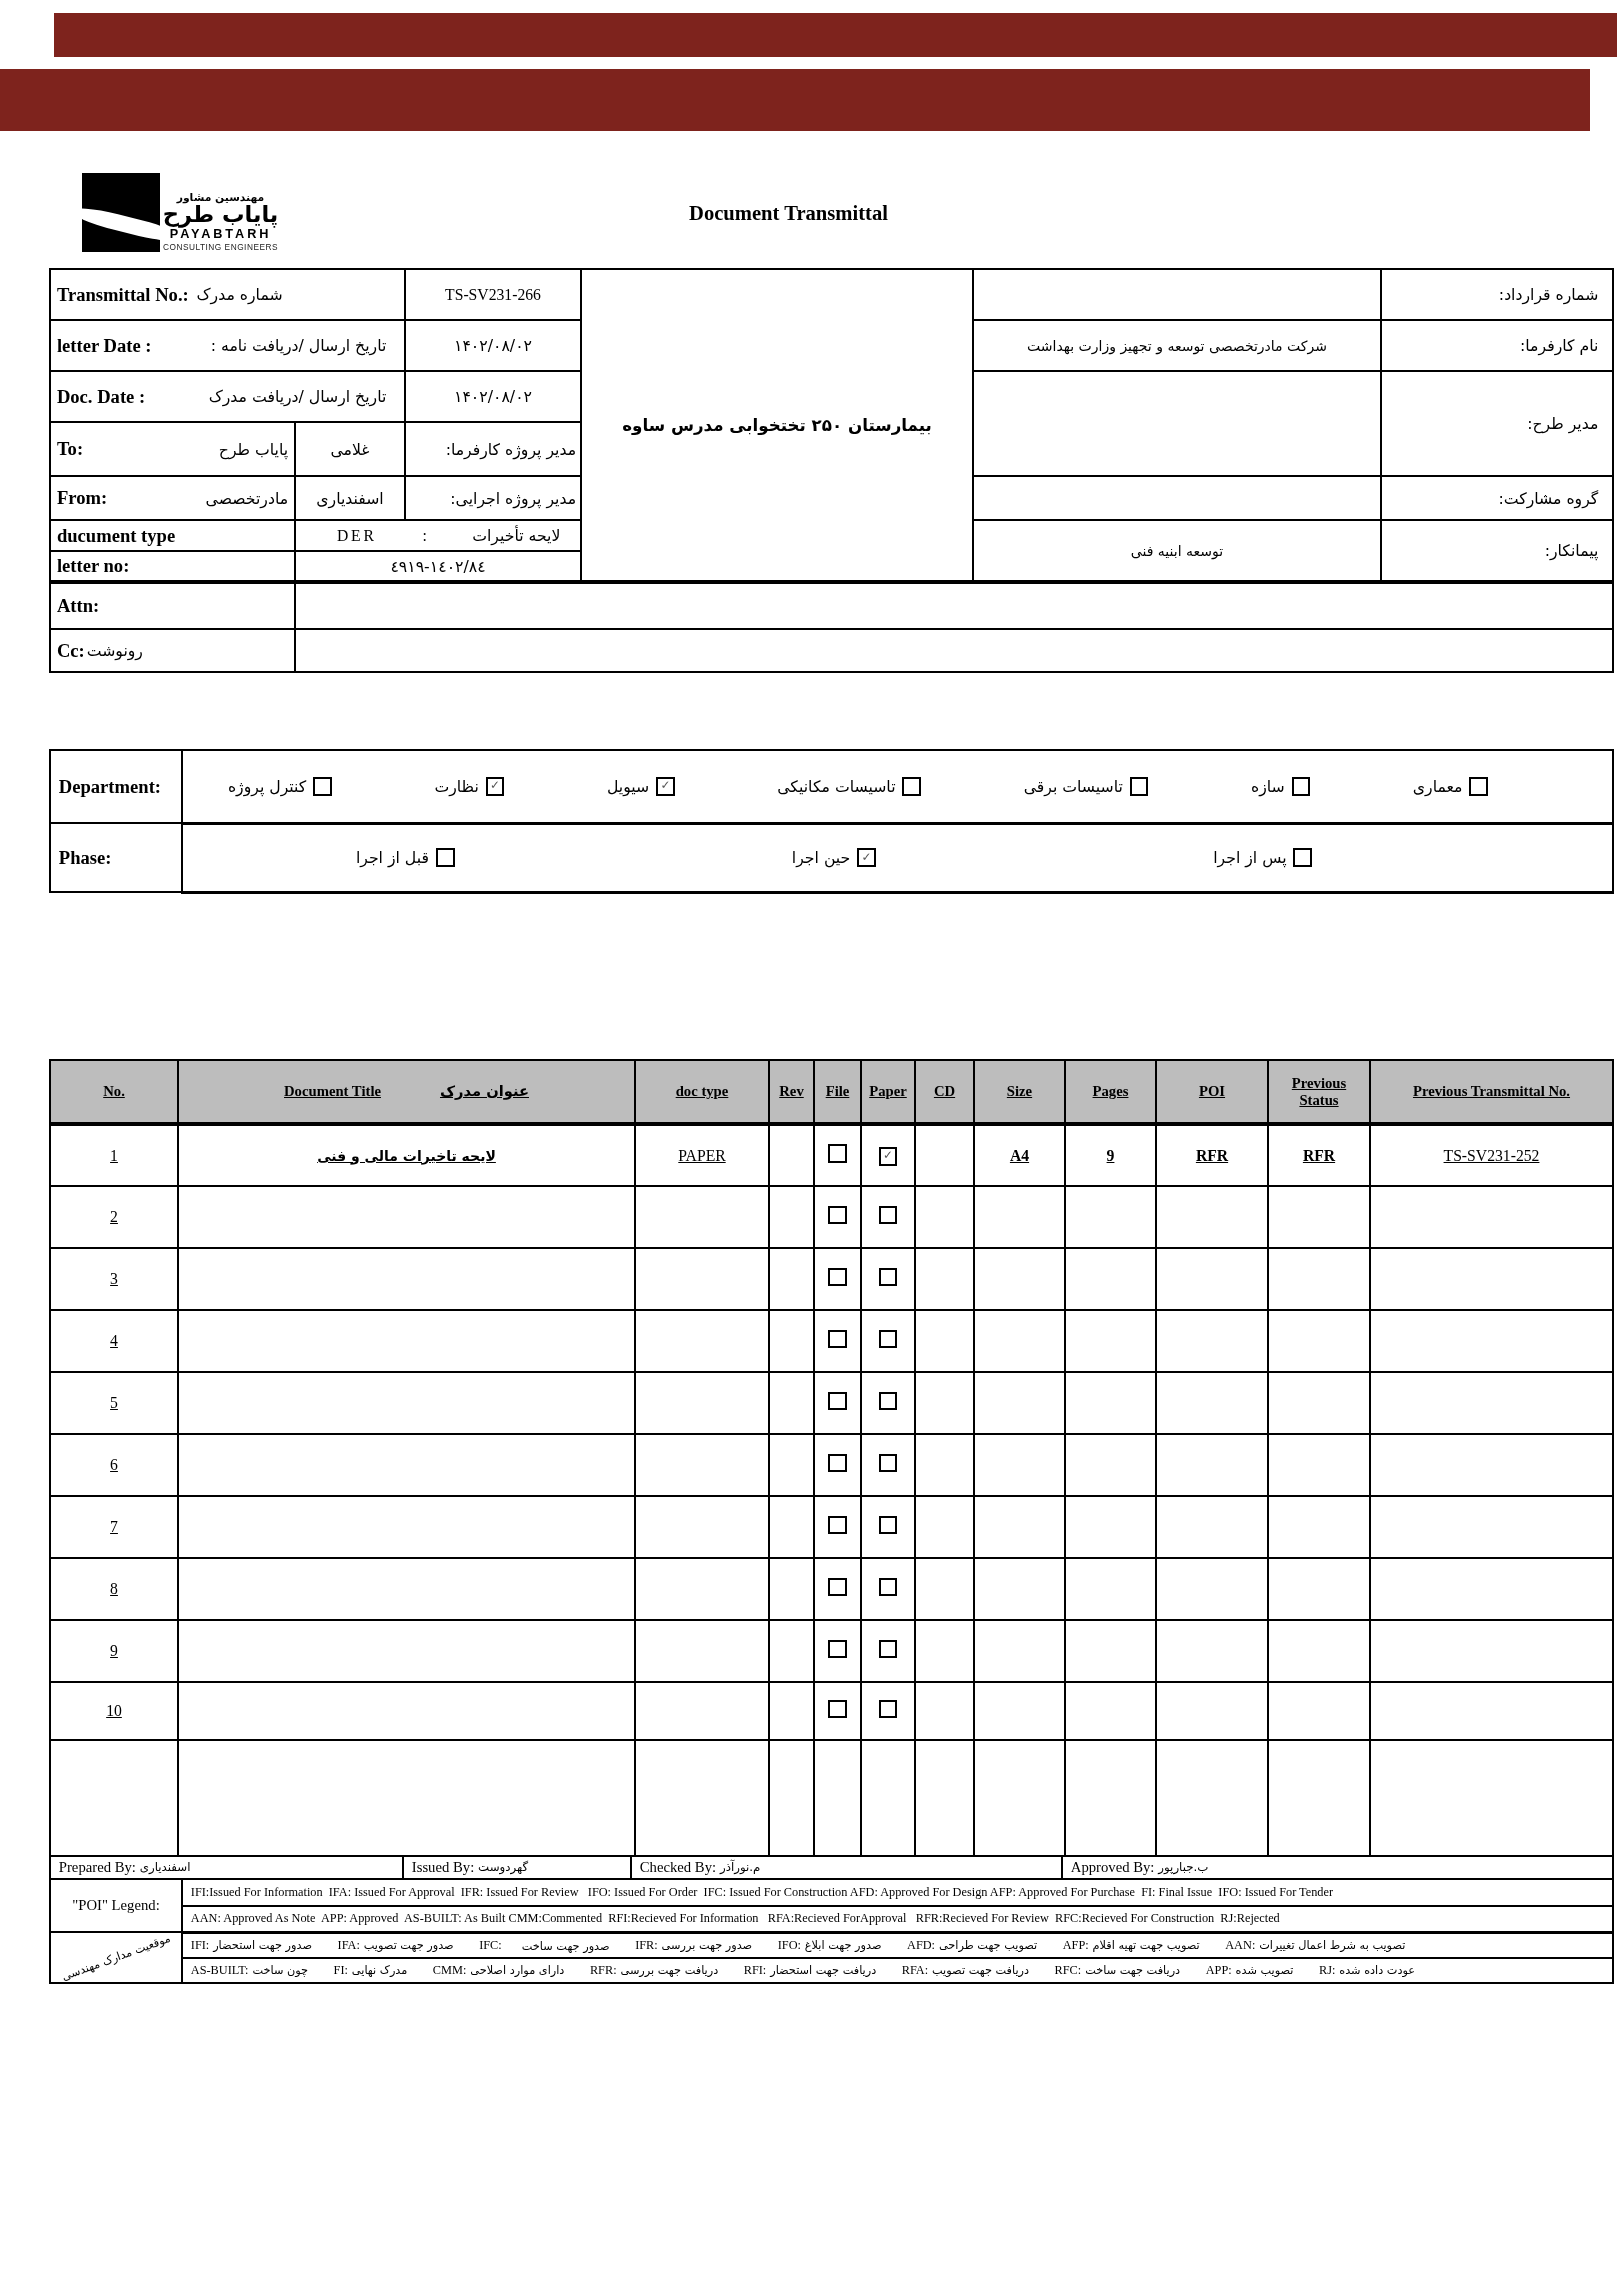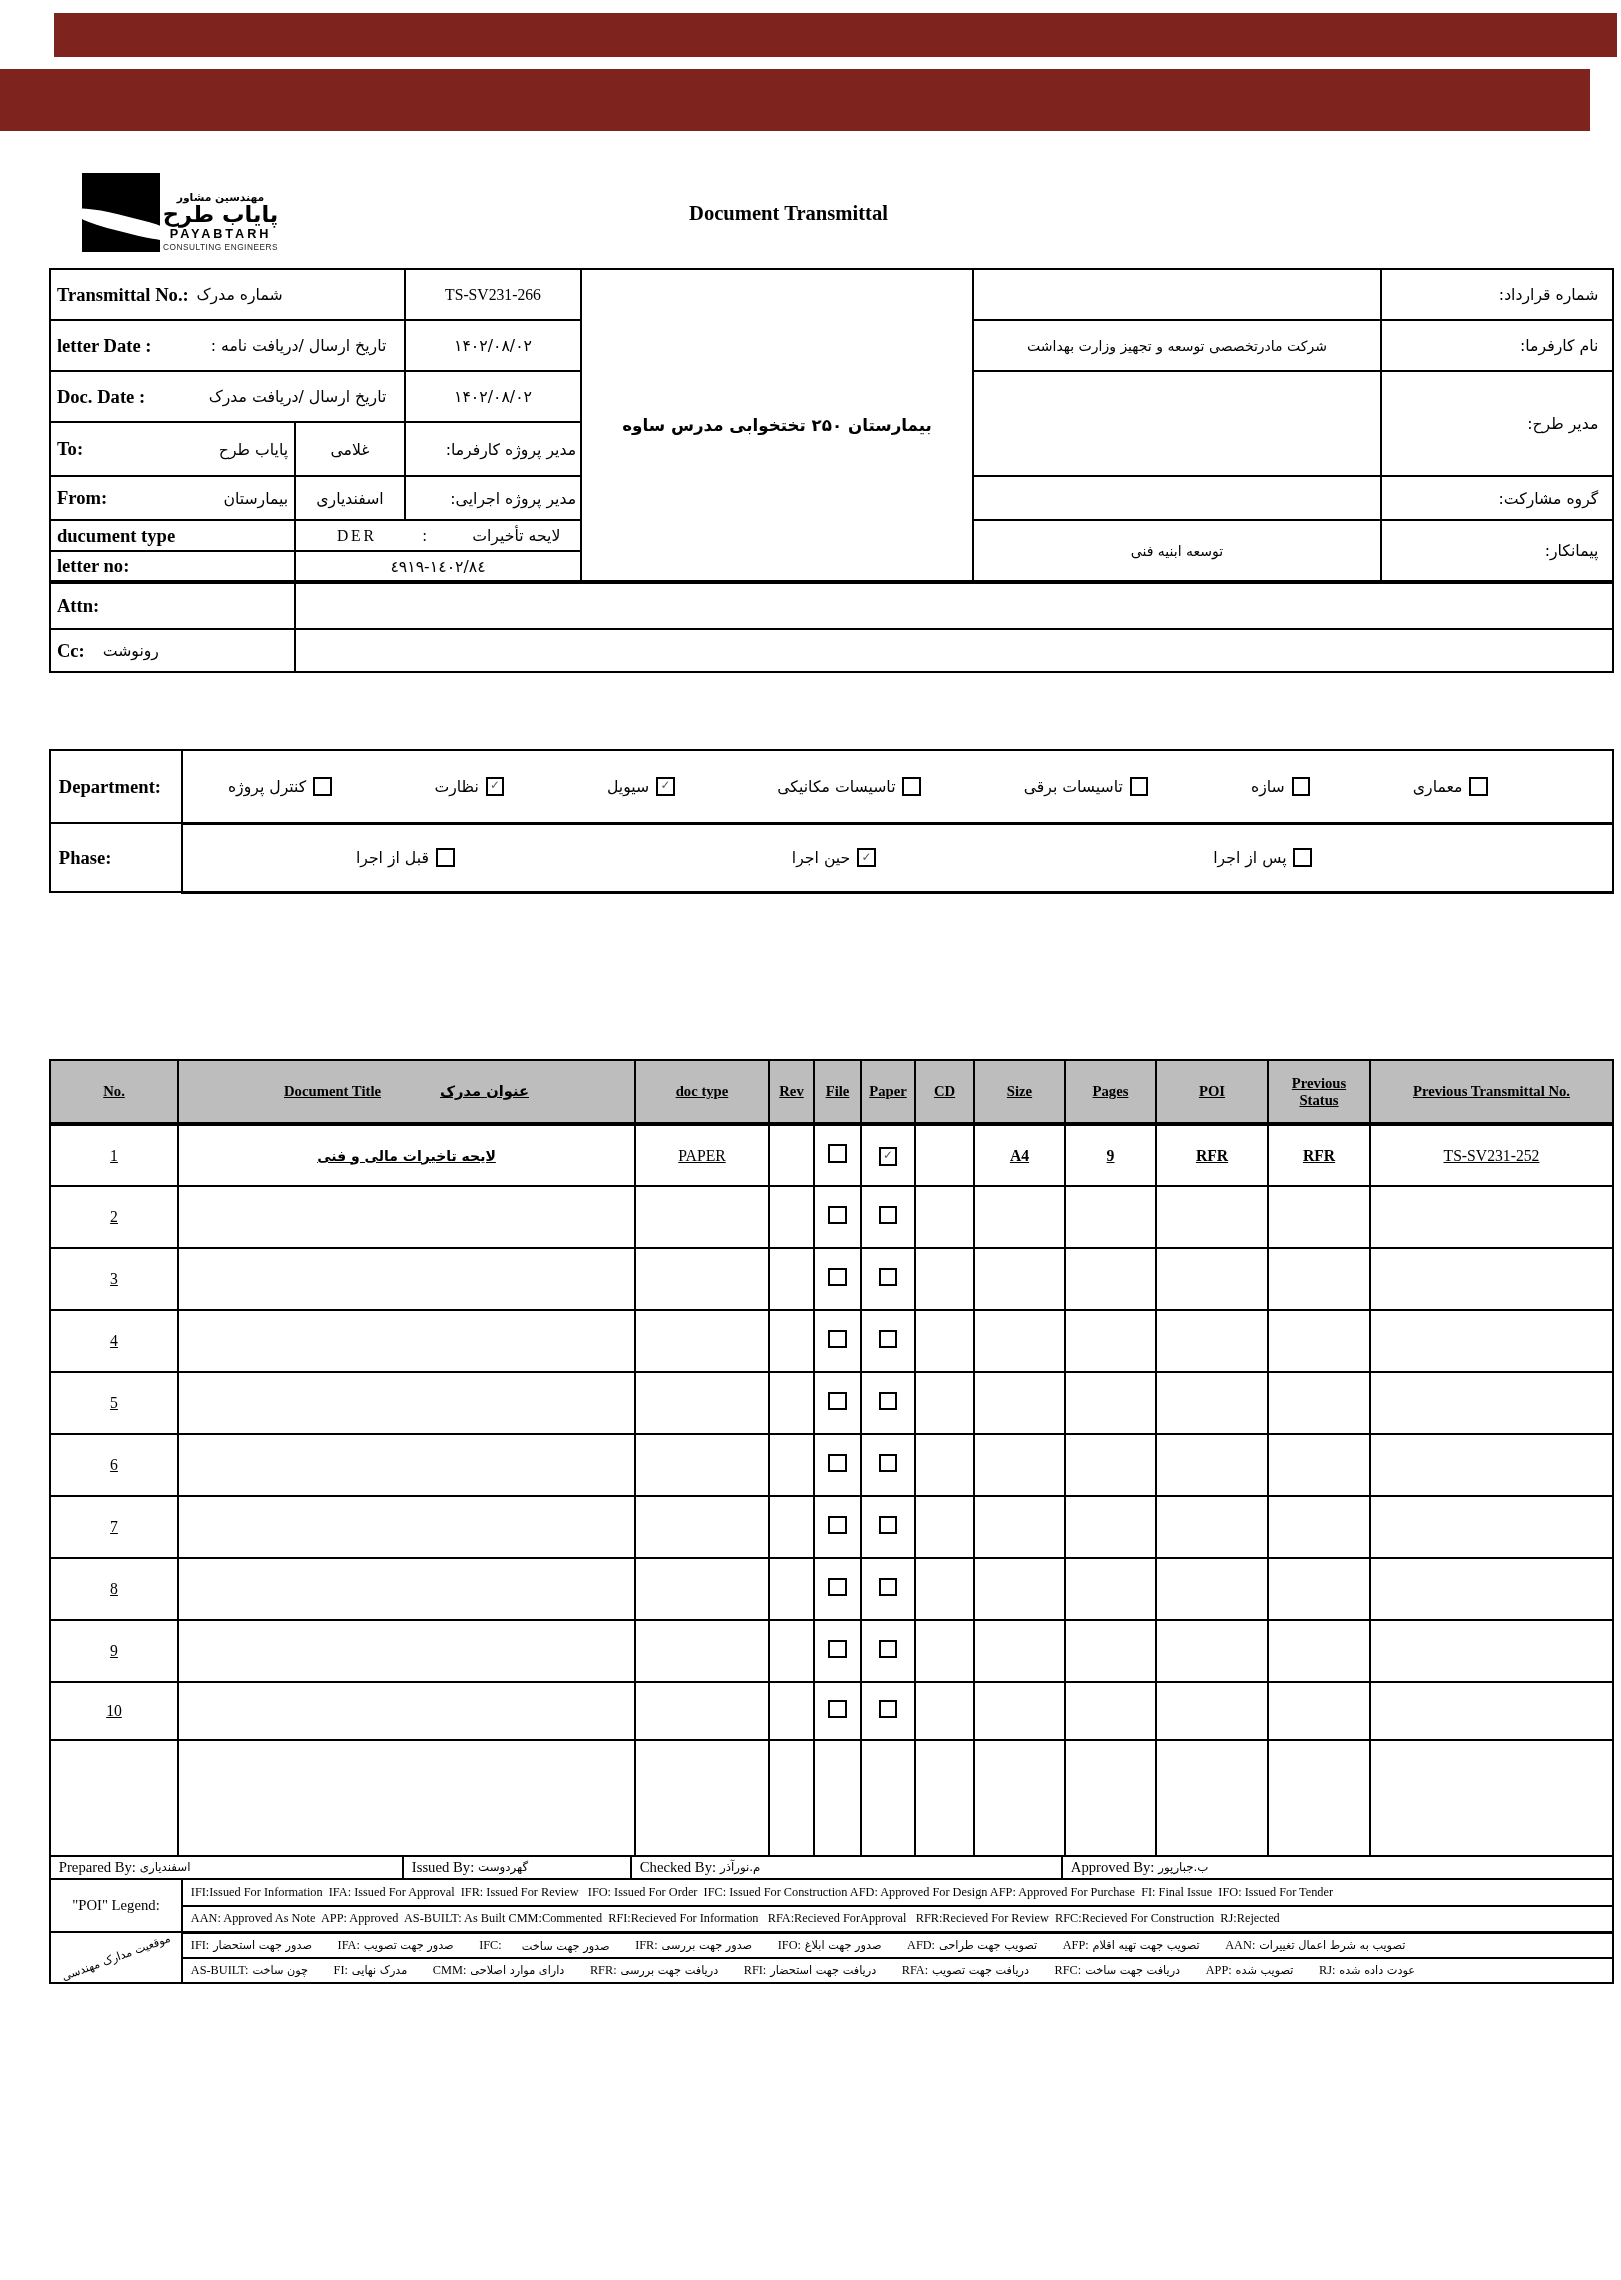--- a/index.html
+++ b/index.html
@@ -134,21 +134,21 @@
           <span class="lbl-fa fa">پایاب طرح</span>
         </div>
       </td>
       <td class="val fa">غلامی</td>
       <td class="rlabel fa thickleft" style="border-right:2.9px solid #000;padding-right:3.9px;">مدیر پروژه کارفرما:</td>
     </tr>
     <tr style="height:44px">
       <td>
         <div class="lblrow">
           <span class="lbl-en">From:</span>
-          <span class="lbl-fa fa">بیمارستان</span>
+          <span class="lbl-fa fa">مادرتخصصی</span>
         </div>
       </td>
       <td class="val fa">اسفندیاری</td>
       <td class="rlabel fa thickleft" style="border-right:2.9px solid #000;padding-right:3.9px;">مدیر پروژه اجرایی:</td>
       <td class="val"></td>
       <td class="rlabel fa">گروه مشارکت:</td>
     </tr>
     <tr style="height:31px">
       <td>
         <span class="lbl-en">ducument type</span>
@@ -170,21 +170,21 @@
       <td colspan="2" class="val" style="border-right:2.9px solid #000"><span class="ltr fa">١٤٠٢/٨٤-٤٩١٩</span></td>
     </tr>
     <tr style="height:47px">
       <td class="thicktop">
         <span class="lbl-en">Attn:</span>
       </td>
       <td colspan="5" class="thicktop"></td>
     </tr>
     <tr style="height:43px">
       <td>
-        <div class="lblrow" style="justify-content:flex-start;gap:18px;">
+        <div class="lblrow" style="justify-content:flex-start;gap:2px;">
           <span class="lbl-en">Cc:</span>
           <span class="lbl-fa fa">رونوشت</span>
         </div>
       </td>
       <td colspan="5"></td>
     </tr>
   </tbody>
     </table>
 
   <table class="t-outer abs" style="left:49px;top:749px;width:1563px;">

